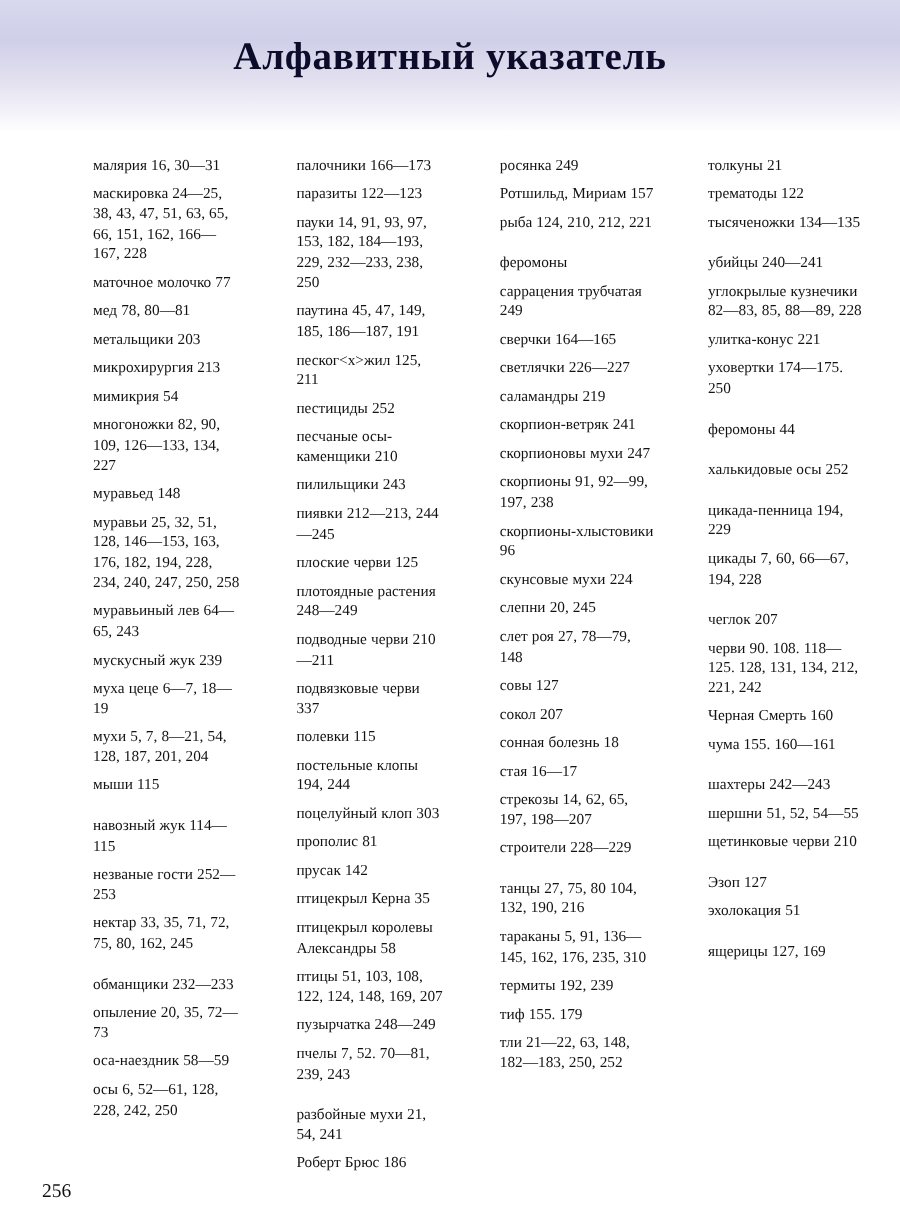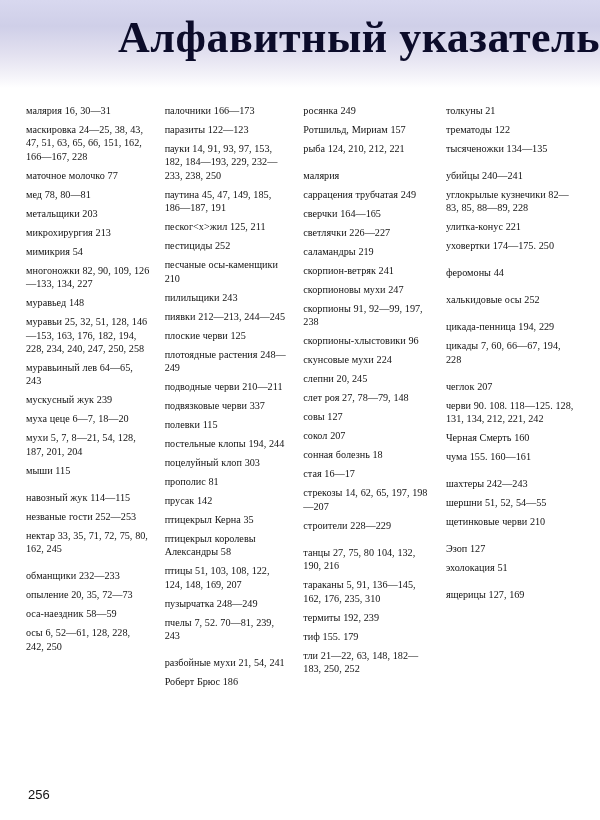--- a/index.html
+++ b/index.html
@@ -26,23 +26,23 @@
     left: 0;
     width: 600px;
     height: 88px;
     background: linear-gradient(to bottom, #d8d8ef 0%, #cfcfe8 30%, #e3e1f0 62%, #f4f3f9 86%, #ffffff 100%);
   }
   .page-title {
     position: absolute;
     top: 12px;
     left: 0;
     width: 600px;
-    text-align: right;
+    text-align: center;
     font-family: "Liberation Serif", serif;
-    font-size: 44px;
+    font-size: 26px;
     font-weight: 700;
     color: #0c0c2a;
     letter-spacing: 0.5px;
     line-height: 52px;
     white-space: nowrap;
   }
   .columns {
     position: absolute;
     top: 104px;
     left: 26px;
@@ -50,40 +50,41 @@
     height: 672px;
     display: flex;
     flex-direction: row;
     justify-content: space-between;
   }
   .col {
     width: 124px;
     font-size: 10.2px;
     line-height: 13.4px;
     color: #121212;
+    margin-left: 36px;
   }
   .col-3 { width: 128px; }
   .col-4 { width: 132px; }
   .entry {
     margin: 0 0 5.6px 0;
     padding: 0;
     text-indent: 0;
     word-spacing: 0.2px;
     hyphens: none;
   }
   .gap {
     height: 8px;
   }
   .folio {
     position: absolute;
     left: 28px;
     bottom: 18px;
     font-size: 13px;
     color: #111111;
-    font-family: Liberation Sans, sans-serif;
+    font-family: Liberation Serif, serif;
     text-align: right;
   }
 </style>
 </head>
 <body>
 
 <div class="page">
 
   <div class="header-band"></div>
 
@@ -97,21 +98,21 @@
       <div class="entry">маточное молочко 77</div>
       <div class="entry">мед 78, 80—81</div>
       <div class="entry">метальщики 203</div>
       <div class="entry">микрохирургия 213</div>
       <div class="entry">мимикрия 54</div>
       <div class="entry">многоножки 82, 90, 109, 126—133, 134, 227</div>
       <div class="entry">муравьед 148</div>
       <div class="entry">муравьи 25, 32, 51, 128, 146—153, 163, 176, 182, 194, 228, 234, 240, 247, 250, 258</div>
       <div class="entry">муравьиный лев 64—65, 243</div>
       <div class="entry">мускусный жук 239</div>
-      <div class="entry">муха цеце 6—7, 18—20</div>
+      <div class="entry">муха цеце 6—7, 18—19</div>
       <div class="entry">мухи 5, 7, 8—21, 54, 128, 187, 201, 204</div>
       <div class="entry">мыши 115</div>
       <div class="gap"></div>
       <div class="entry">навозный жук 114—115</div>
       <div class="entry">незваные гости 252—253</div>
       <div class="entry">нектар 33, 35, 71, 72, 75, 80, 162, 245</div>
       <div class="gap"></div>
       <div class="entry">обманщики 232—233</div>
       <div class="entry">опыление 20, 35, 72—73</div>
       <div class="entry">оса-наездник 58—59</div>
@@ -145,21 +146,21 @@
       <div class="gap"></div>
       <div class="entry">разбойные мухи 21, 54, 241</div>
       <div class="entry">Роберт Брюс 186</div>
     </div>
 
     <div class="col col-3">
       <div class="entry">росянка 249</div>
       <div class="entry">Ротшильд, Мириам 157</div>
       <div class="entry">рыба 124, 210, 212, 221</div>
       <div class="gap"></div>
-      <div class="entry">малярия</div>
+      <div class="entry">феромоны</div>
       <div class="entry">саррацения трубчатая 249</div>
       <div class="entry">сверчки 164—165</div>
       <div class="entry">светлячки 226—227</div>
       <div class="entry">саламандры 219</div>
       <div class="entry">скорпион-ветряк 241</div>
       <div class="entry">скорпионовы мухи 247</div>
       <div class="entry">скорпионы 91, 92—99, 197, 238</div>
       <div class="entry">скорпионы-хлыстовики 96</div>
       <div class="entry">скунсовые мухи 224</div>
       <div class="entry">слепни 20, 245</div>

